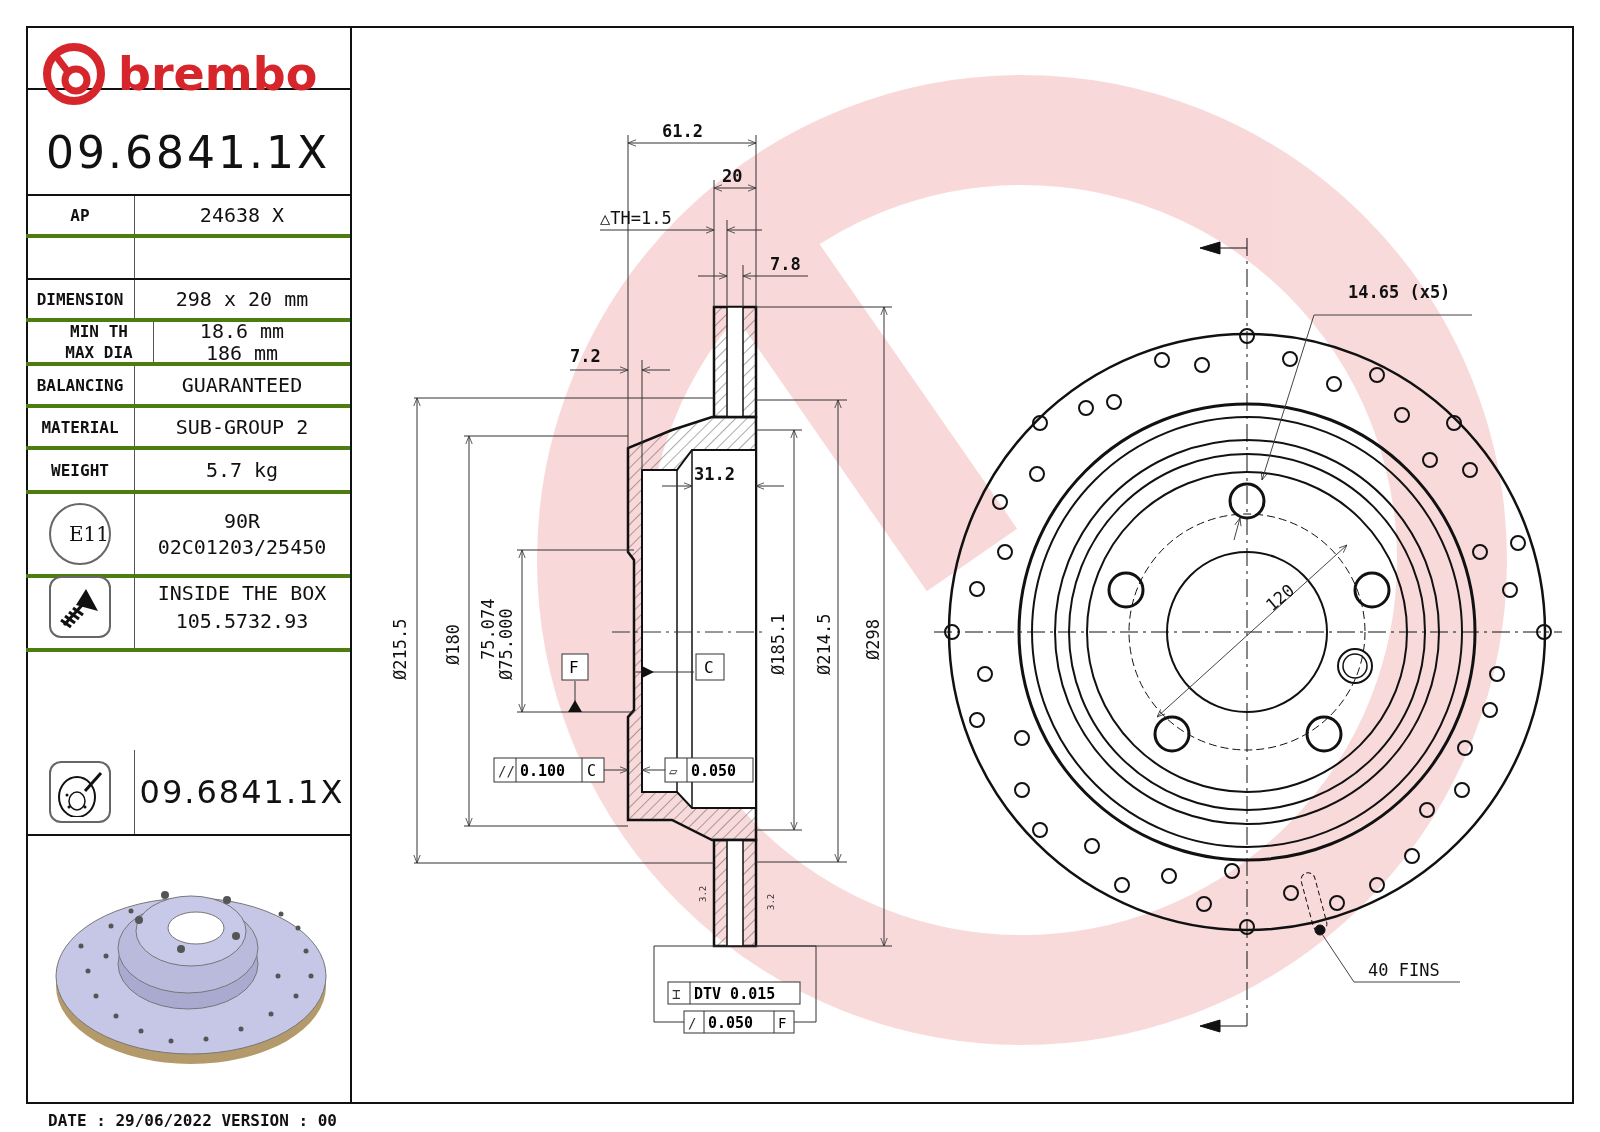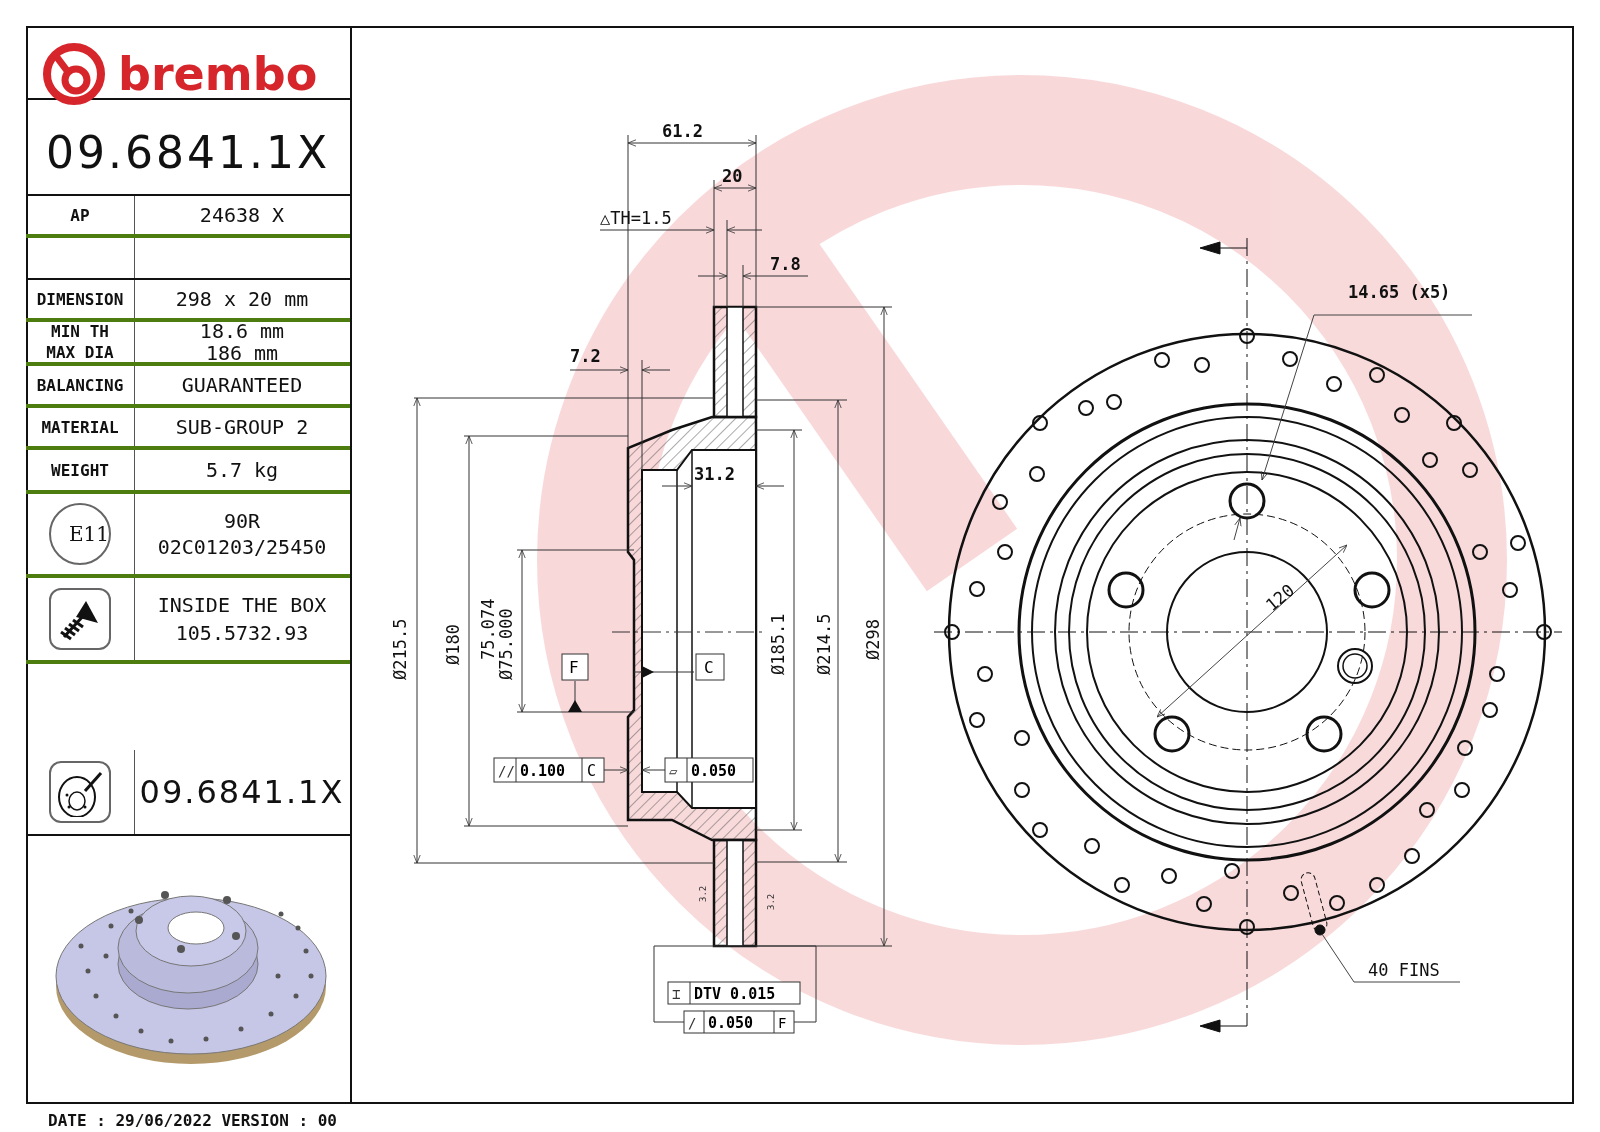--- a/index.html
+++ b/index.html
@@ -18,21 +18,21 @@
   .drawing { position:absolute; left:352px; top:26px; width:1222px; height:1078px; overflow:hidden;margin-left:22px; }
   svg text { font-family:"DejaVu Sans Mono","Liberation Mono",monospace; }
 </style>
 </head>
 <body>
 
 <div class="frame"></div>
 
 <div class="sidebar">
 
-  <div class="row thick" style="top:0;height:74px;padding-left:45px;">
+  <div class="row thick" style="top:0;height:64px;padding-left:45px;">
     <div class="brand">
       <svg width="64" height="64" viewBox="0 0 64 64">
         <circle cx="32" cy="32" r="27" fill="none" stroke="#d6252b" stroke-width="8"></circle>
         <circle cx="34" cy="38" r="11" fill="none" stroke="#d6252b" stroke-width="7"></circle>
         <path d="M14 14 L26 30" stroke="#d6252b" stroke-width="7"></path>
       </svg>
       <span class="brand-text">brembo</span>
     </div>
   </div>
 
@@ -48,21 +48,21 @@
   <div class="row thick" style="top:212px;height:42px;">
     <div class="lab"></div>
   </div>
 
   <div class="row" style="top:254px;height:42px;">
     <div class="lab">DIMENSION</div>
     <div class="val">298 x 20 mm</div>
   </div>
 
   <div class="row" style="top:296px;height:44px;">
-    <div class="lab" style="flex-direction:column;">
+    <div class="lab" style="flex-direction:column;padding-left:19px;">
       <span>MIN TH</span>
       <span>MAX DIA</span>
     </div>
     <div class="val">
       <span>18.6 mm</span>
       <span>186 mm</span>
     </div>
   </div>
 
   <div class="row" style="top:340px;height:42px;">
@@ -85,21 +85,21 @@
       <div style="width:58px;height:58px;border:2px solid #666;border-radius:50%;display:flex;align-items:center;justify-content:flex-end;font-family:'DejaVu Serif',serif;font-weight:normal;font-size:20px;">
         <span>E11</span>
       </div>
     </div>
     <div class="val" style="line-height:26px;">
       <span>90R</span>
       <span>02C01203/25450</span>
     </div>
   </div>
 
-  <div class="row" style="top:552px;height:86px;">
+  <div class="row" style="top:540px;height:86px;">
     <div class="lab">
       <div class="iconbox" style="position:static;transform:none;">
         <svg width="44" height="44" viewBox="0 0 44 44">
           <polygon points="28,4 40,26 18,20" fill="#111"></polygon>
           <g stroke="#111" stroke-width="3">
             <line x1="6" y1="40" x2="26" y2="18"></line>
             <line x1="3" y1="35" x2="13" y2="42"></line>
             <line x1="7" y1="31" x2="17" y2="38"></line>
             <line x1="11" y1="27" x2="21" y2="34"></line>
             <line x1="15" y1="23" x2="25" y2="30"></line>

